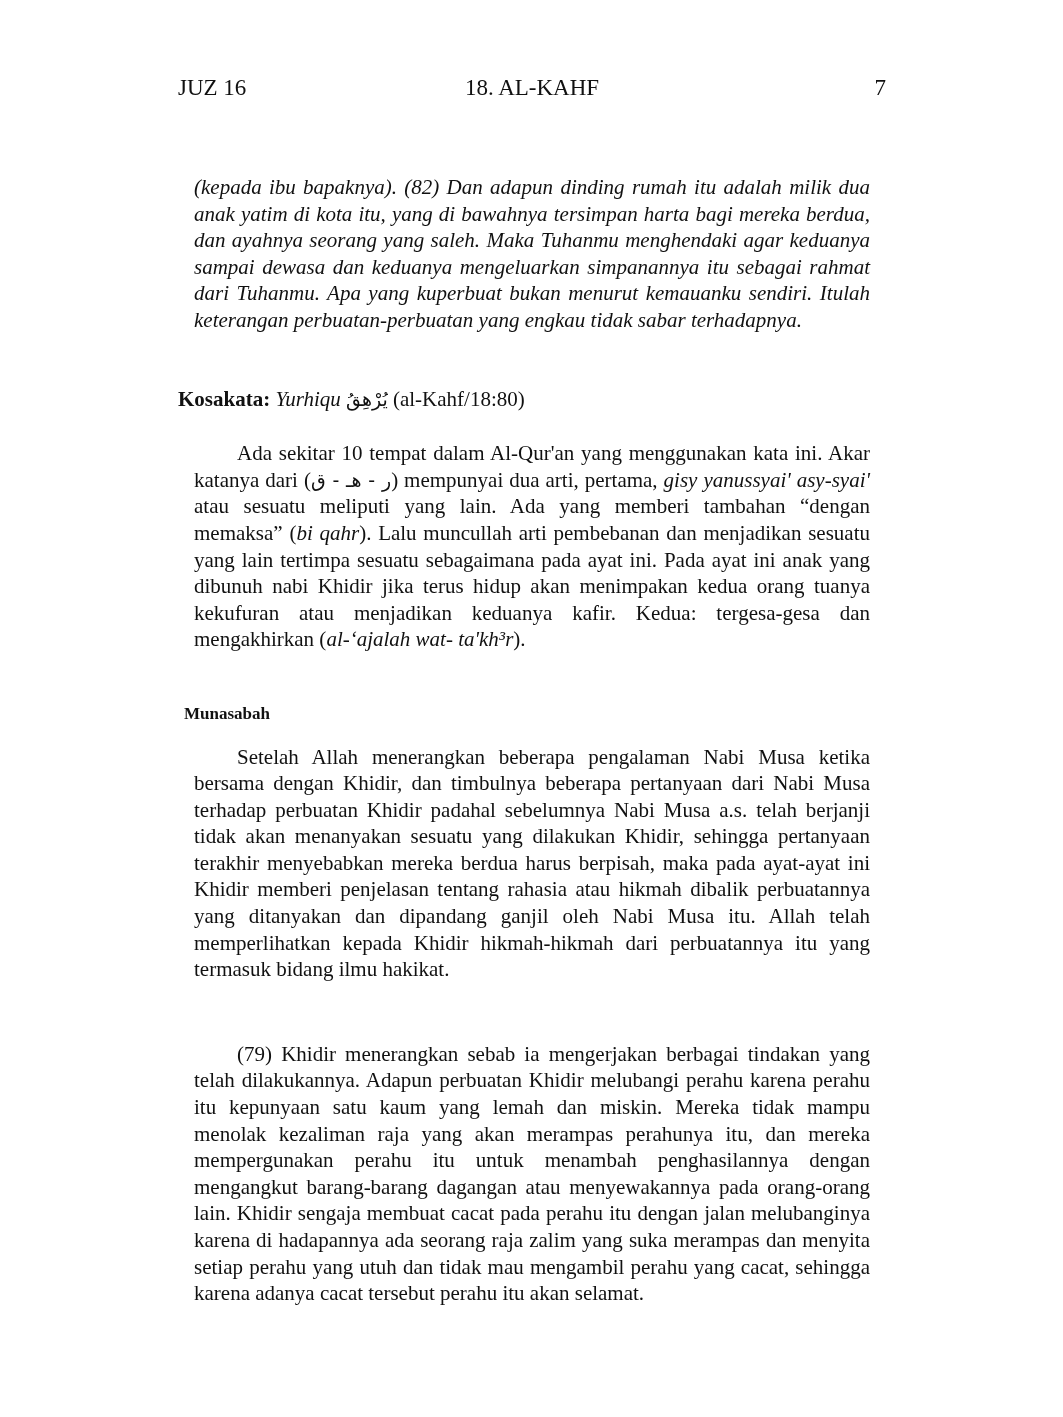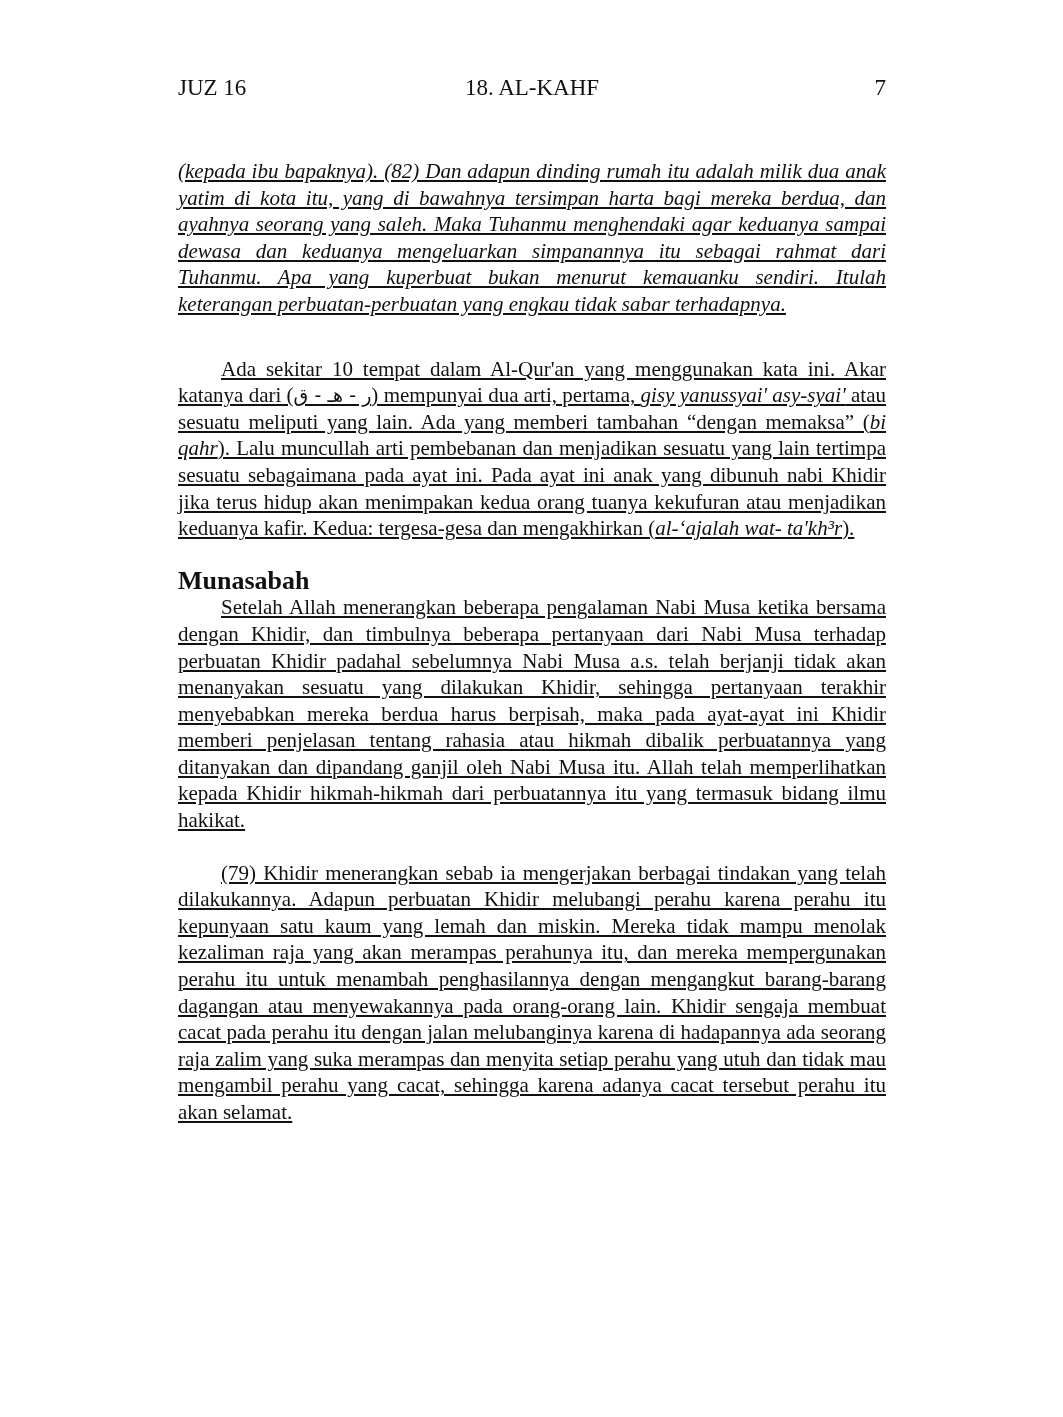--- a/index.html
+++ b/index.html
@@ -5,43 +5,49 @@
   html, body { margin: 0; padding: 0; background: #ffffff; }
   body { width: 1063px; height: 1417px; position: relative; overflow: hidden;
          font-family: "Liberation Serif", "DejaVu Serif", serif; color: #111; }
   .header { position: absolute; top: 74px; left: 178px; width: 708px; height: 28px;
             font-size: 23px; line-height: 28px; }
   .header .left { position: absolute; left: 0; top: 0; }
   .header .center { position: absolute; left: 0; right: 0; text-align: center; top: 0; }
   .header .right { position: absolute; right: 0; top: 0; }
   .content { position: absolute; top: 158px; left: 178px; width: 708px;
              font-size: 21px; line-height: 26.6px; }
-  p { margin: 0; text-align: justify; text-align-last: left; text-decoration: underline; }
+  p { margin: 16px; text-align: justify; text-align-last: left; }
   .italic { font-style: italic; }
   .indent { text-indent: 43px; }
   .gap-lg { height: 26px; }
   .gap-sm { height: 12px; }
-  h2 { font-size: 26px; font-weight: bold; margin: 0; line-height: 26.6px; }
+  h2 { font-size: 17px; font-weight: bold; margin: 6px; line-height: 26.6px; }
   .kosakata { margin: 0; line-height: 26.6px; }
   .arabic { font-family: "DejaVu Sans", sans-serif; font-size: 19px; direction: rtl; unicode-bidi: isolate; }
 </style>
 </head>
 <body>
 
 <div class="header">
   <span class="left">JUZ 16</span>
   <span class="center">18. AL-KAHF</span>
   <span class="right">7</span>
 </div>
 
 <div class="content">
   <p class="italic">(kepada ibu bapaknya). (82) Dan adapun dinding rumah itu adalah milik dua anak yatim di kota itu, yang di bawahnya tersimpan harta bagi mereka berdua, dan ayahnya seorang yang saleh. Maka Tuhanmu menghendaki agar keduanya sampai dewasa dan keduanya mengeluarkan simpanannya itu sebagai rahmat dari Tuhanmu. Apa yang kuperbuat bukan menurut kemauanku sendiri. Itulah keterangan perbuatan-perbuatan yang engkau tidak sabar terhadapnya.</p>
 
   <div class="gap-lg"></div>
 
+  <div class="kosakata" style="margin-top:10px;">
+    <b>Kosakata:</b>
+    <i>Yurhiqu</i>
+    <span class="arabic">يُرْهِقُ</span>
+    <span>(al-Kahf/18:80)</span>
+  </div>
 
   <div class="gap-sm"></div>
 
   <p class="indent"><span>Ada sekitar 10 tempat dalam Al-Qur'an yang menggunakan kata ini. Akar katanya dari (</span><span class="arabic">ر - هـ - ق</span><span>) mempunyai dua arti, pertama, </span><i>gisy yanussyai' asy-syai'</i><span> atau sesuatu meliputi yang lain. Ada yang memberi tambahan “dengan memaksa” (</span><i>bi qahr</i><span>). Lalu muncullah arti pembebanan dan menjadikan sesuatu yang lain tertimpa sesuatu sebagaimana pada ayat ini. Pada ayat ini anak yang dibunuh nabi Khidir jika terus hidup akan menimpakan kedua orang tuanya kekufuran atau menjadikan keduanya kafir. Kedua: tergesa-gesa dan mengakhirkan (</span><i>al-‘ajalah wat- ta'kh³r</i><span>).</span></p>
 
   <div class="gap-lg"></div>
 
   <h2>Munasabah</h2>
   <p class="indent">Setelah Allah menerangkan beberapa pengalaman Nabi Musa ketika bersama dengan Khidir, dan timbulnya beberapa pertanyaan dari Nabi Musa terhadap perbuatan Khidir padahal sebelumnya Nabi Musa a.s. telah berjanji tidak akan menanyakan sesuatu yang dilakukan Khidir, sehingga pertanyaan terakhir menyebabkan mereka berdua harus berpisah, maka pada ayat-ayat ini Khidir memberi penjelasan tentang rahasia atau hikmah dibalik perbuatannya yang ditanyakan dan dipandang ganjil oleh Nabi Musa itu. Allah telah memperlihatkan kepada Khidir hikmah-hikmah dari perbuatannya itu yang termasuk bidang ilmu hakikat.</p>
 

